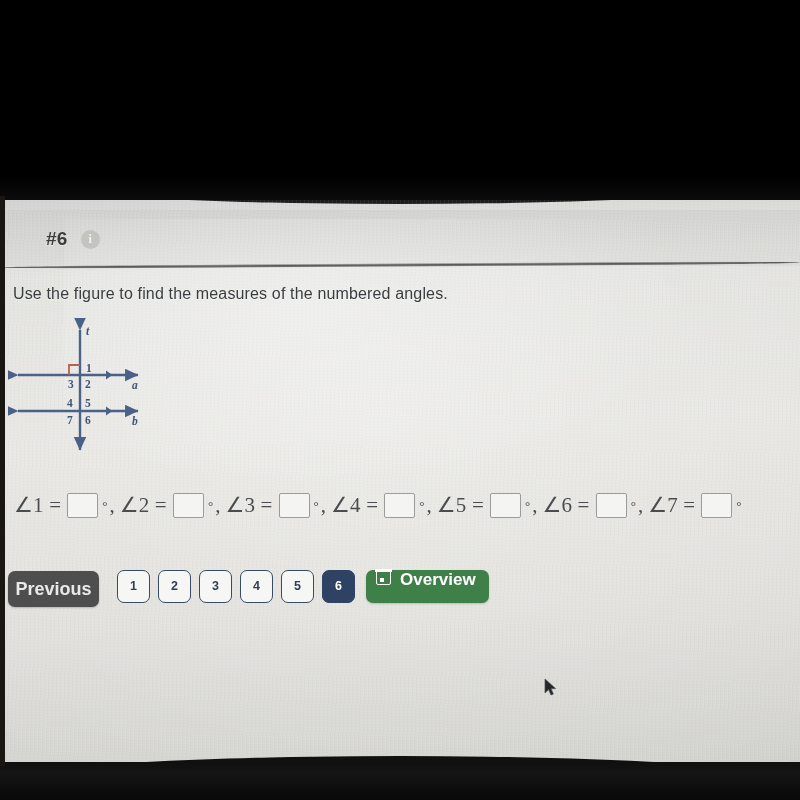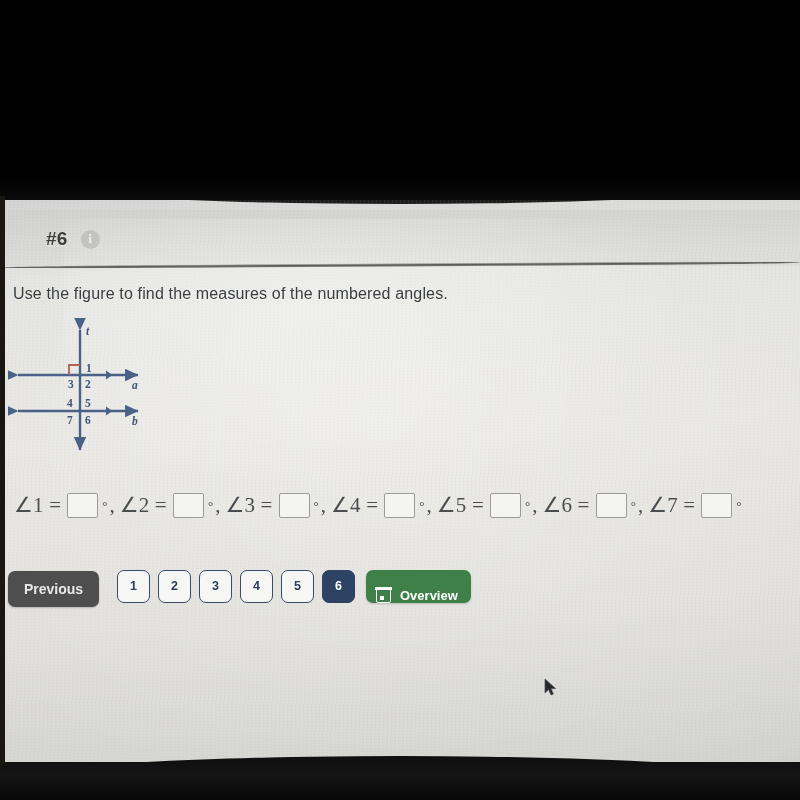--- a/index.html
+++ b/index.html
@@ -221,21 +221,21 @@
     display: flex;
     align-items: center;
   }
   .btn-previous {
     width: 91px;
     height: 36px;
     background: #4e4e4e;
     color: #e9e9e9;
     border: none;
     border-radius: 7px;
-    font-size: 14px;
+    font-size: 18px;
     font-weight: bold;
     font-family: "Liberation Sans", sans-serif;
     display: flex;
     align-items: center;
     justify-content: center;
     box-shadow: 0 1px 2px rgba(0,0,0,.2);
   }
   .pager {
     display: flex;
     align-items: center;
@@ -262,23 +262,23 @@
     color: #ffffff;
   }
   .btn-overview {
     margin-left: 11px;
     height: 33px;
     padding: 0 13px 0 10px;
     background: #3f8049;
     color: #ffffff;
     border-radius: 7px;
     display: flex;
-    align-items: flex-end;
+    align-items: flex-start;
     gap: 9px;
-    font-size: 13px;
+    font-size: 17px;
     font-weight: bold;
     transform: translateY(-3px);
     box-shadow: 0 1px 2px rgba(0,0,0,.18);
   }
   .cal-icon {
     width: 15px;
     height: 15px;
     border: 1.7px solid #ffffff;
     border-radius: 2px;
     position: relative;

